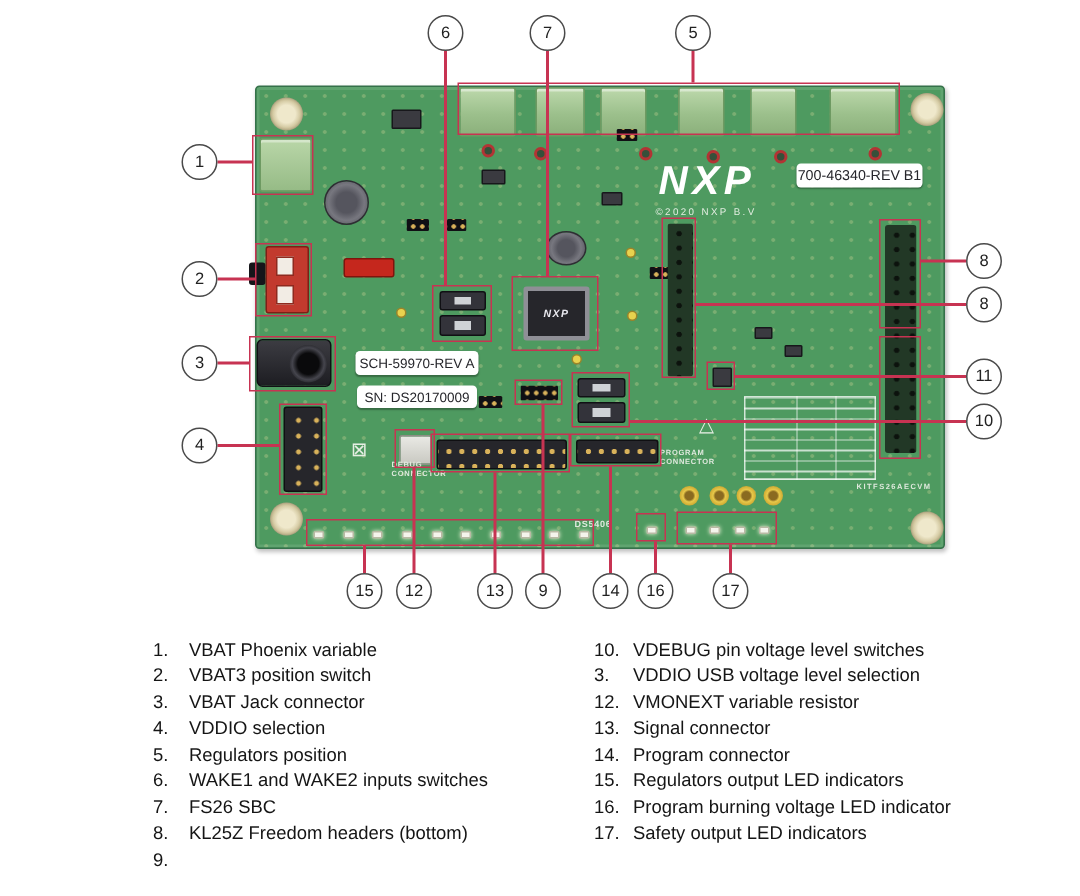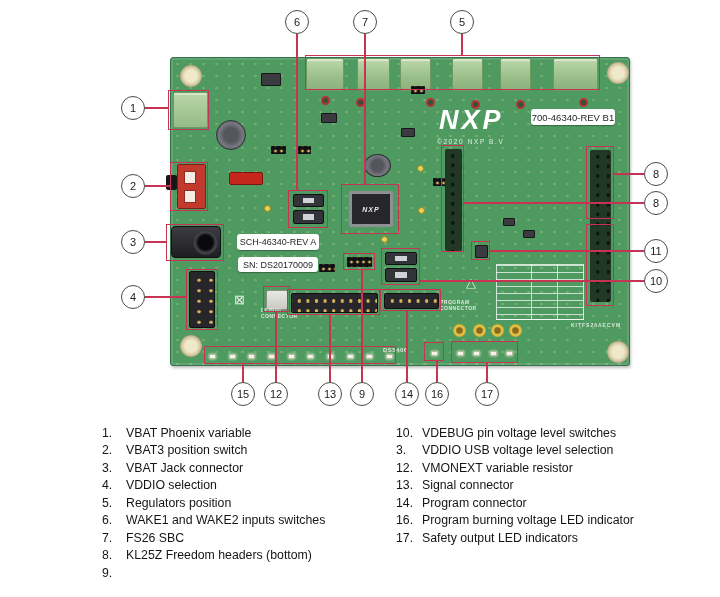--- a/index.html
+++ b/index.html
@@ -138,21 +138,21 @@
     <div class="rpad" style="left:150px;top:38px"></div>
     <div class="rpad" style="left:185px;top:40px"></div>
     <div class="rpad" style="left:255px;top:40px"></div>
     <div class="rpad" style="left:300px;top:42px"></div>
     <div class="rpad" style="left:345px;top:42px"></div>
     <div class="rpad" style="left:408px;top:40px"></div>
 
     <div class="brand" style="left:268px;top:49px">NXP</div>
     <div class="copyr" style="left:266px;top:80px">©2020 NXP B.V</div>
     <div class="wlabel" style="left:360px;top:51px;width:84px;height:16px;font-size:9.5px">700-46340-REV B1</div>
-    <div class="wlabel" style="left:66px;top:176px;width:82px;height:16px;font-size:9px">SCH-46340-REV A</div>
+    <div class="wlabel" style="left:66px;top:176px;width:82px;height:16px;font-size:9px">SCH-59970-REV A</div>
     <div class="wlabel" style="left:67px;top:199px;width:80px;height:15px;font-size:9px">SN: DS20170009</div>
 
     <div class="chip" style="left:178px;top:133px;width:44px;height:36px">
       <span>NXP</span>
     </div>
 
     <div class="msw" style="left:122px;top:136px;width:31px;height:13px">
         <i></i>
       </div>
     <div class="msw" style="left:122px;top:152px;width:31px;height:14px">
@@ -322,20 +322,24 @@
       </div>
     <div class="li">
         <span class="num">13.</span>
         <span class="lbl">Signal connector</span>
       </div>
     <div class="li">
         <span class="num">14.</span>
         <span class="lbl">Program connector</span>
       </div>
     <div class="li">
+        <span class="num">15.</span>
+        <span class="lbl">Regulators output LED indicators</span>
+      </div>
+    <div class="li">
         <span class="num">16.</span>
         <span class="lbl">Program burning voltage LED indicator</span>
       </div>
     <div class="li">
         <span class="num">17.</span>
         <span class="lbl">Safety output LED indicators</span>
       </div>
   </div>
 
 </div>

